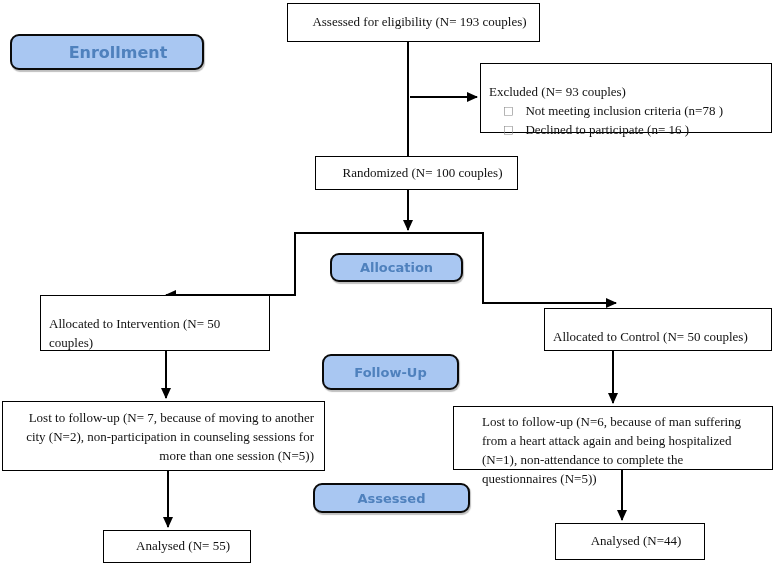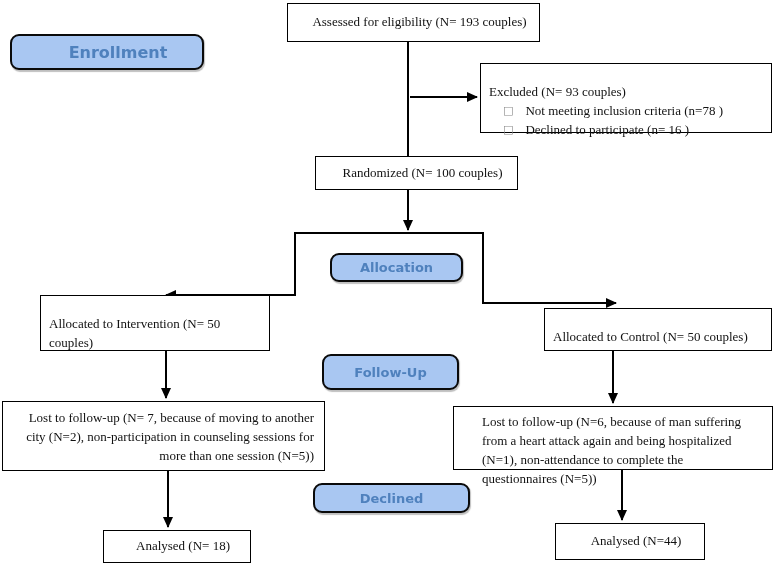--- a/index.html
+++ b/index.html
@@ -125,24 +125,24 @@
 
   <div id="box-lost-int" class="fbox left">
     <span>Lost to follow-up (N= 7, because of moving to another city (N=2), non-participation in counseling sessions for more than one session (N=5))</span>
   </div>
 
   <div id="box-lost-ctrl" class="fbox left">
     <span>Lost to follow-up (N=6, because of man suffering from a heart attack again and being hospitalized (N=1), non-attendance to complete the questionnaires (N=5))</span>
   </div>
 
   <div id="label-analysis" class="stage">
-    <span>Declined</span>
+    <span>Assessed</span>
   </div>
 
   <div id="box-analysed-int" class="fbox center">
-    <span>Analysed (N= 18)</span>
+    <span>Analysed (N= 55)</span>
   </div>
 
   <div id="box-analysed-ctrl" class="fbox center">
     <span>Analysed (N=44)</span>
   </div>
 
 </div>
 
 </body></html>

